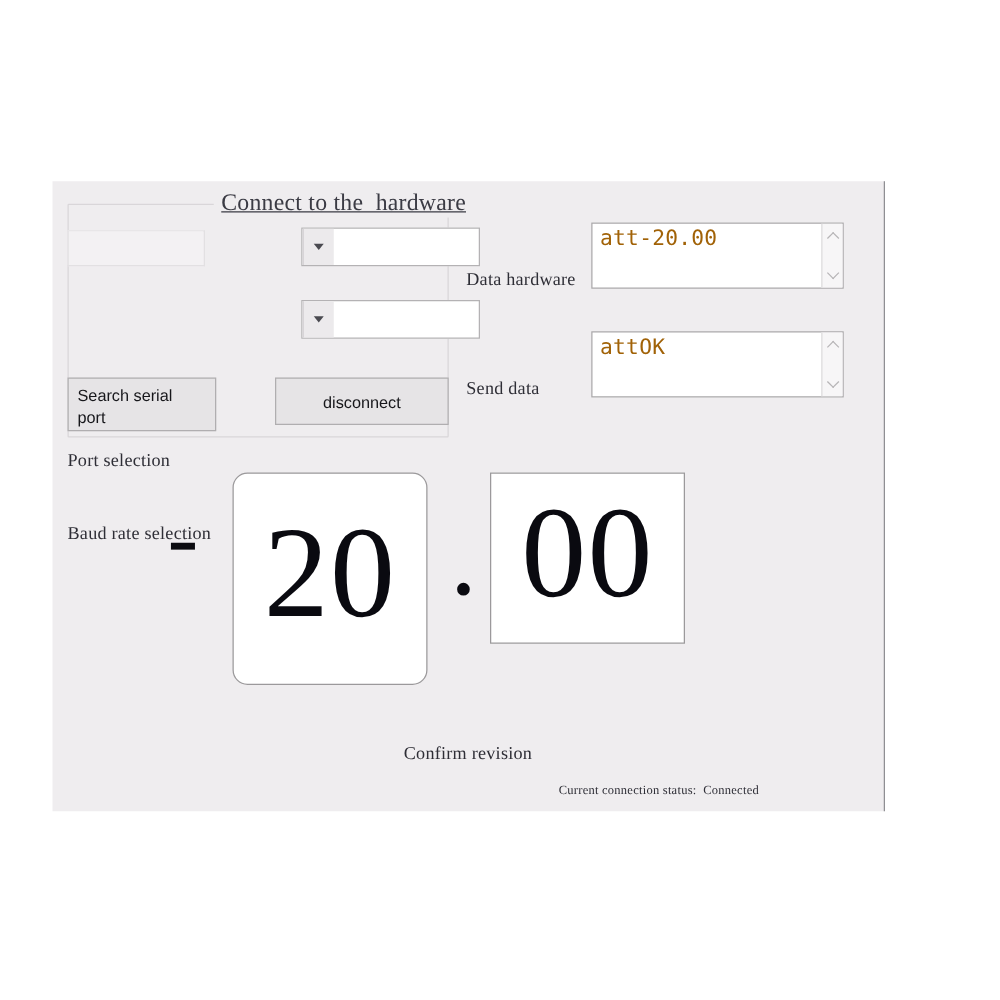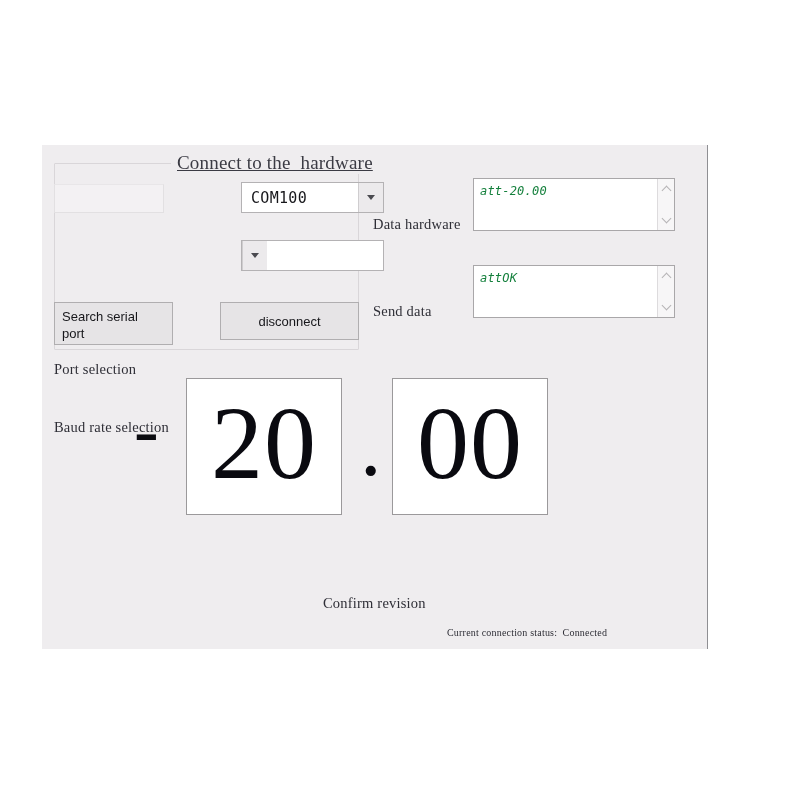--- a/index.html
+++ b/index.html
@@ -132,26 +132,25 @@
     position: absolute;
     background: #ffffff;
     border: 1px solid #a9a7a9;
     box-sizing: border-box;
     display: flex;
   }
   .textarea-box .ta-content {
     flex: 1;
     padding: 5px 0 0 6px;
     font-family: "DejaVu Sans Mono", monospace;
-    font-size: 12px;
-    color: #15803d;
+    font-size: 17px;
+    color: #a16207;
     letter-spacing: 0.2px;
     white-space: pre;
     line-height: 15px;
-    font-style: italic;
   }
   .textarea-box .ta-scroll {
     width: 17px;
     background: #f7f6f7;
     border-left: 1px solid #dddbdd;
     display: flex;
     flex-direction: column;
     justify-content: space-between;
     align-items: center;
     padding: 6px 0;
@@ -211,21 +210,21 @@
   }
   .big-box span {
     font-family: "Liberation Serif", serif;
     font-size: 104px;
     line-height: 1;
     color: #0a0a10;
     letter-spacing: 1px;
     position: relative;
     top: -4px;
   }
-  #box-int  { left: 144px; top: 233px; width: 156px; height: 137px; }
+  #box-int  { left: 144px; top: 233px; width: 156px; height: 170px; border-radius: 12px; }
   #box-frac { left: 350px; top: 233px; width: 156px; height: 137px; }
   #decimal-dot {
     position: absolute;
     left: 318px;
     top: 258px;
     font-size: 86px;
     line-height: 1;
     color: #0a0a10;
     font-family: "Liberation Serif", serif;
   }
@@ -263,21 +262,20 @@
 
 <div id="app-window">
 
   <div id="connect-group">
     <div id="connect-group-title">Connect to the  hardware</div>
   </div>
 
   <div class="field-blank" style="left:12px; top:39px; width:108px; height:27px;"></div>
 
   <div class="combo" style="left:199px; top:37px; width:143px;">
-    <div class="combo-value">COM100</div>
     <div class="combo-arrow-btn">
       <span class="tri"></span>
     </div>
   </div>
   <div class="lbl" style="left:12px; top:216px;">Port selection</div>
 
   <div class="combo" style="left:199px; top:95px; width:143px;">
     <div class="combo-arrow-btn">
       <span class="tri"></span>
     </div>

